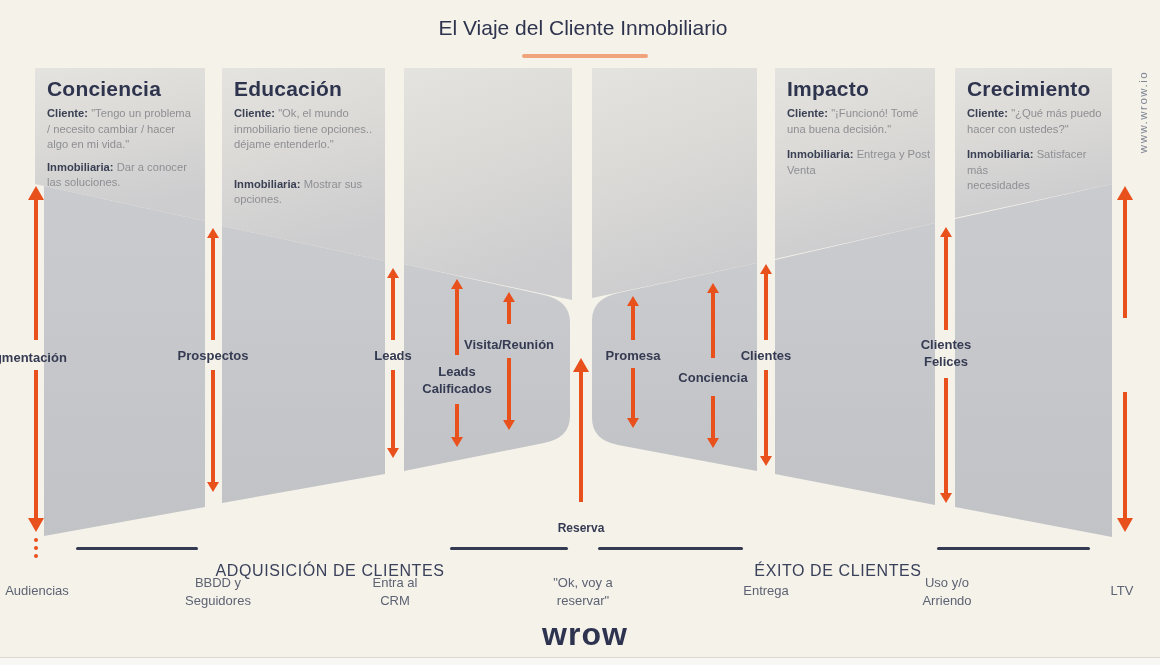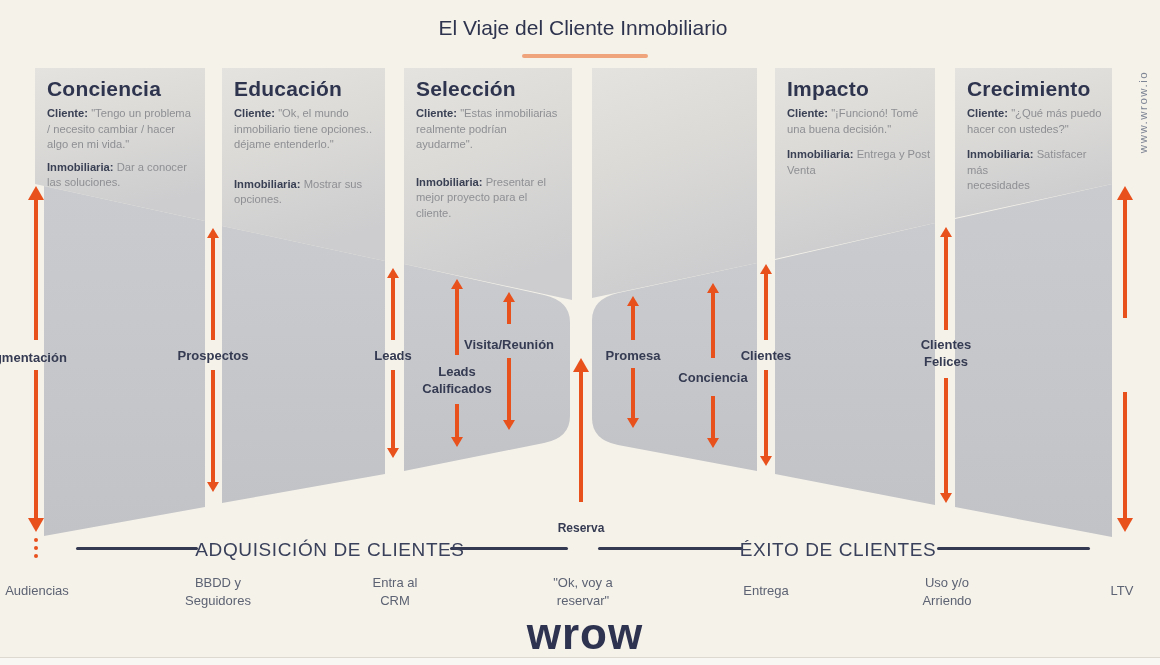--- a/index.html
+++ b/index.html
@@ -62,30 +62,30 @@
   .flabel{
     position:absolute; transform:translateX(-50%); z-index:5;
     font-size:13px; line-height:17px; font-weight:bold; color:#353b52;
     text-align:center; white-space:pre-line;
   }
   .flabel.left-cut{transform:none; text-align:left;}
   .reserva-label{font-size:12px; line-height:20px;}
   
   .secline{position:absolute; top:547px; height:3px; border-radius:2px; background:#333a52; z-index:2;}
   .seclabel{
-    position:absolute; top:539px; transform:translateX(-50%);
-    font-size:19px; letter-spacing:.6px; color:#3a415a; white-space:nowrap; z-index:2;
+    position:absolute; top:562px; transform:translateX(-50%);
+    font-size:16px; letter-spacing:.6px; color:#3a415a; white-space:nowrap; z-index:2;
   }
   .milestone{
     position:absolute; transform:translateX(-50%); z-index:2;
     font-size:13px; line-height:17.5px; color:#5d6373; text-align:center; white-space:pre-line;
   }
   .logo{
     position:absolute; left:585px; top:612px; transform:translateX(-50%);
-    font-size:44px; font-weight:bold; letter-spacing:1px; color:#2e3450; z-index:6; line-height:44px;
+    font-size:32px; font-weight:bold; letter-spacing:1px; color:#2e3450; z-index:6; line-height:44px;
   }
   .bottom-strip{
     position:absolute; left:0; top:657px; width:1160px; height:8px;
     background:#f8f7f4; border-top:1px solid #ddd9d0; z-index:7;
   }
 </style>
 </head>
 <body>
 
 <div id="canvas">
@@ -131,29 +131,20 @@
 opciones.</span></p>
   </div>
   <div class="stage s1">
     <h2>Conciencia</h2>
     <p class="field"><b>Cliente:</b> <span class="q">"Tengo un problema
 / necesito cambiar / hacer
 algo en mi vida."</span></p>
     <p class="field inm"><b>Inmobiliaria:</b> <span class="q">Dar a conocer
 las soluciones.</span></p>
   </div>
-  <div class="stage s3">
-    <h2>Selección</h2>
-    <p class="field"><b>Cliente:</b> <span class="q">"Estas inmobiliarias
-realmente podrían
-ayudarme".</span></p>
-    <p class="field inm"><b>Inmobiliaria:</b> <span class="q">Presentar el
-mejor proyecto para el
-cliente.</span></p>
-  </div>
   <div class="stage s6">
     <h2>Crecimiento</h2>
     <p class="field"><b>Cliente:</b> <span class="q">"¿Qué más puedo
 hacer con ustedes?"</span></p>
     <p class="field inm"><b>Inmobiliaria:</b> <span class="q">Satisfacer más
 necesidades</span></p>
   </div>
   <div class="stage s5">
     <h2>Impacto</h2>
     <p class="field"><b>Cliente:</b> <span class="q">"¡Funcionó! Tomé

